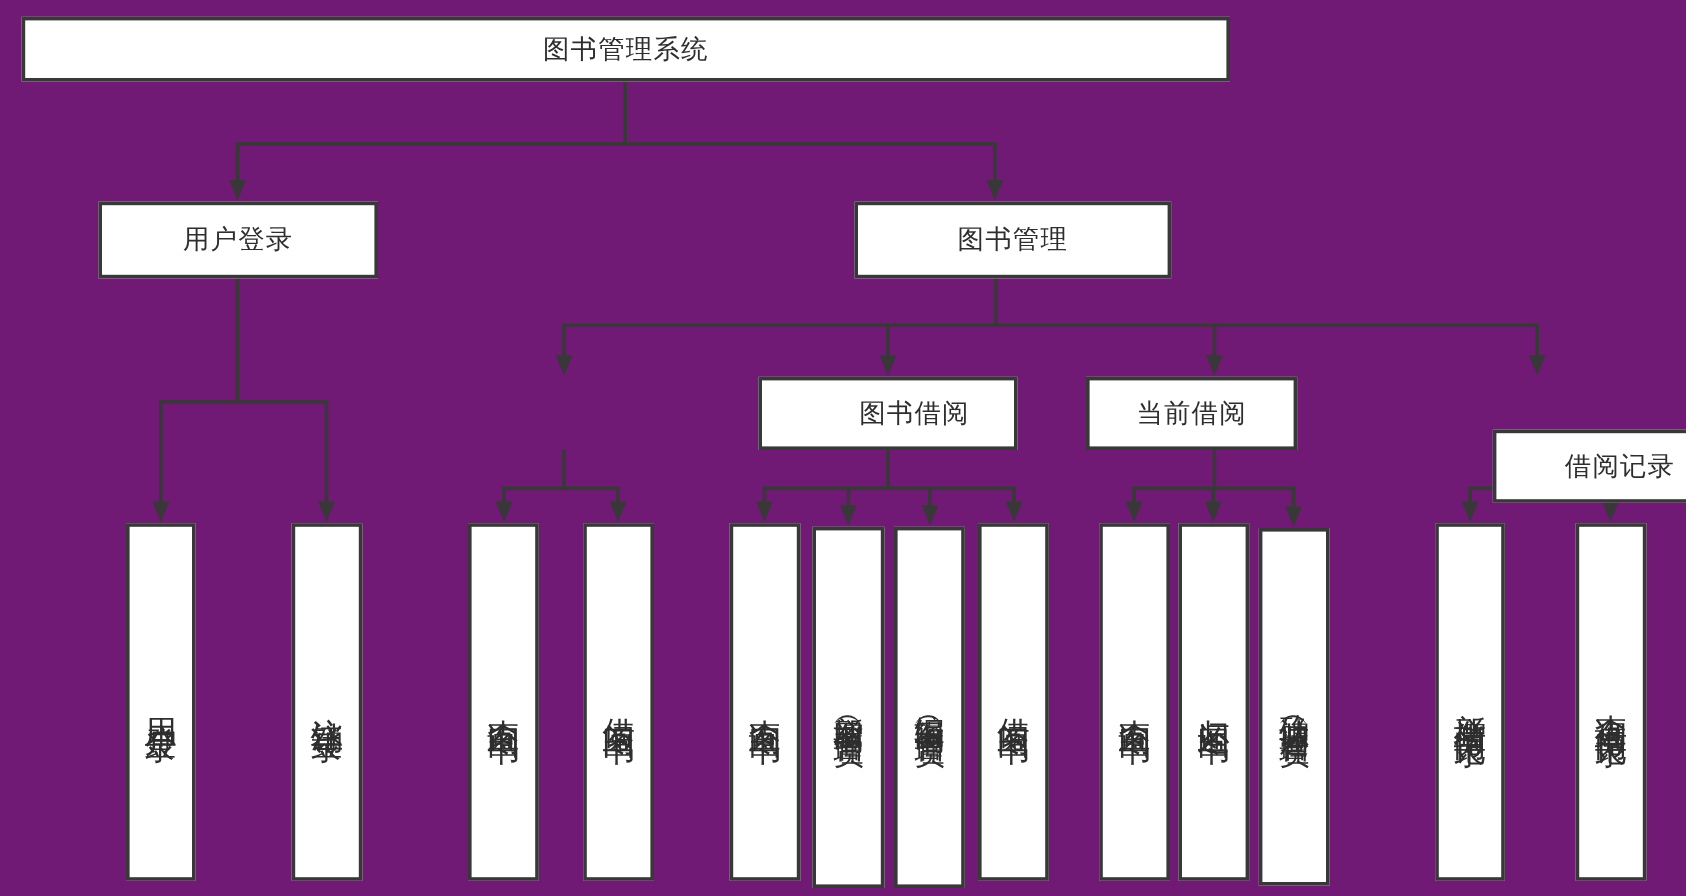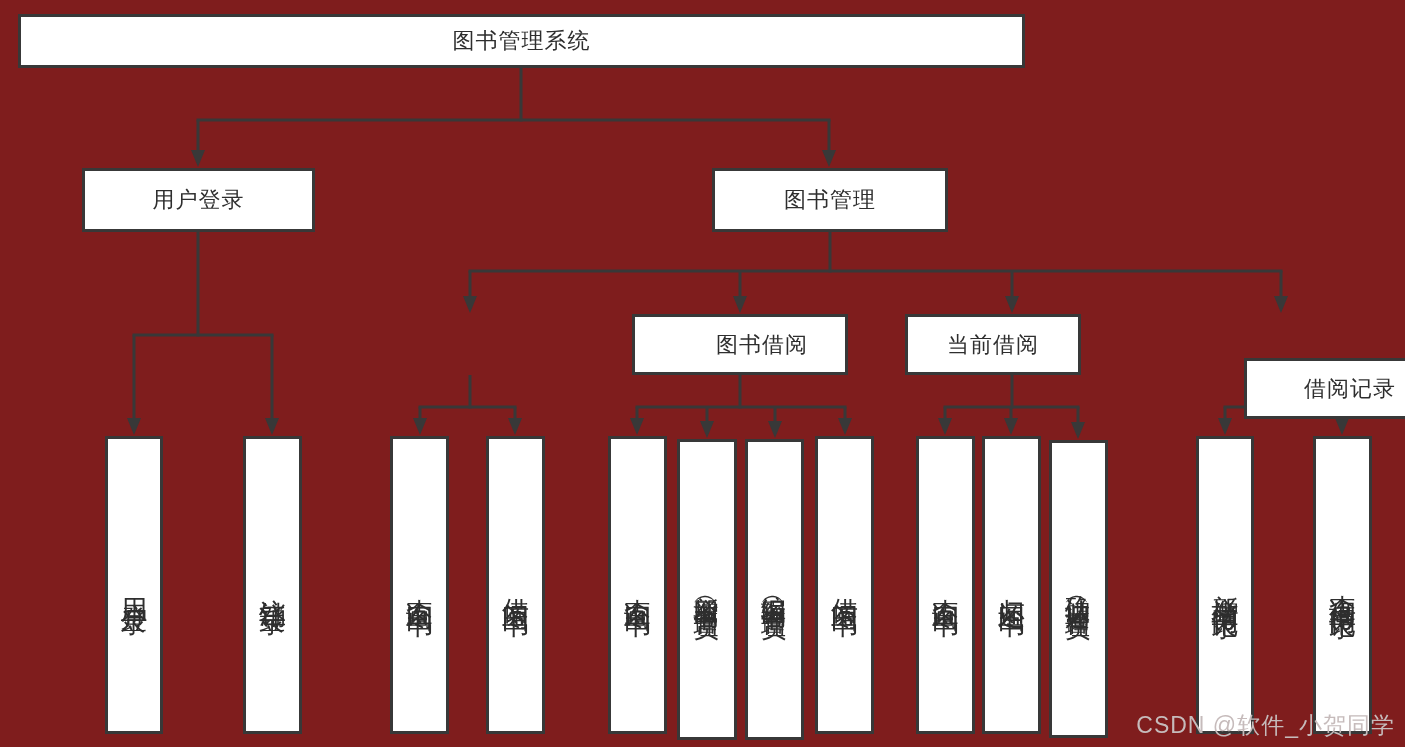--- a/index.html
+++ b/index.html
@@ -1,19 +1,19 @@
 <!DOCTYPE html>
 <html><head>
 <meta charset="utf-8">
 <style>
   html,body{margin:0;padding:0;background:#fff;}
   #canvas{
     position:relative;
     width:1405px;height:747px;
-    background:#7f1d1d;
+    background:#701a75;
     font-family:"Liberation Sans","DejaVu Sans",sans-serif;
     overflow:hidden;
   }
   #connectors{position:absolute;left:0;top:0;width:1405px;height:747px;}
   .box{
     position:absolute;
     border:3px solid #383838;
     background:#ffffff;
     box-sizing:border-box;
     display:flex;align-items:center;justify-content:center;
@@ -114,21 +114,21 @@
       <line x1="1225" y1="407" x2="1225" y2="420"></line>
       <polygon points="1218,418 1232,418 1225,435" stroke="none"></polygon>
       <line x1="1342" y1="407" x2="1342" y2="420"></line>
       <polygon points="1335,418 1349,418 1342,435" stroke="none"></polygon>
     </g>
   </svg>
 
   <div class="box h" style="left:18px;top:14px;width:1007px;height:54px;">图书管理系统</div>
 
   <div class="box h" style="left:82px;top:168px;width:233px;height:64px;">用户登录</div>
-  <div class="box h" style="left:712px;top:168px;width:236px;height:64px;">图书管理</div>
+  <div class="box h" style="left:712px;top:168px;width:264px;height:64px;">图书管理</div>
 
   <div class="box h" style="left:632px;top:314px;width:216px;height:61px;padding-left:44px;">图书借阅</div>
   <div class="box h" style="left:905px;top:314px;width:176px;height:61px;">当前借阅</div>
   <div class="box h" style="left:1244px;top:314px;width:212px;height:61px;margin-top:44px;">借阅记录</div>
 
   <div class="box v" style="left:105px;top:436px;width:58px;height:298px;">用户登录</div>
   <div class="box v" style="left:243px;top:436px;width:59px;height:298px;">注销登录</div>
 
   <div class="box v" style="left:390px;top:436px;width:59px;height:298px;">查询图书</div>
   <div class="box v" style="left:486px;top:436px;width:59px;height:298px;">借阅图书</div>
@@ -138,14 +138,13 @@
   <div class="box v v9" style="left:745px;top:439px;width:59px;height:301px;">编辑图书（管理员）</div>
   <div class="box v" style="left:815px;top:436px;width:59px;height:298px;">借阅图书</div>
 
   <div class="box v" style="left:916px;top:436px;width:59px;height:298px;">查询图书</div>
   <div class="box v" style="left:982px;top:436px;width:59px;height:298px;">归还图书</div>
   <div class="box v v9" style="left:1049px;top:440px;width:59px;height:298px;">确认归还（管理员）</div>
 
   <div class="box v" style="left:1196px;top:436px;width:58px;height:298px;">新增借阅记录</div>
   <div class="box v" style="left:1313px;top:436px;width:59px;height:298px;">查询借阅记录</div>
 
-  <div id="watermark">CSDN @软件_小贺同学</div>
 </div>
 
 </body></html>

